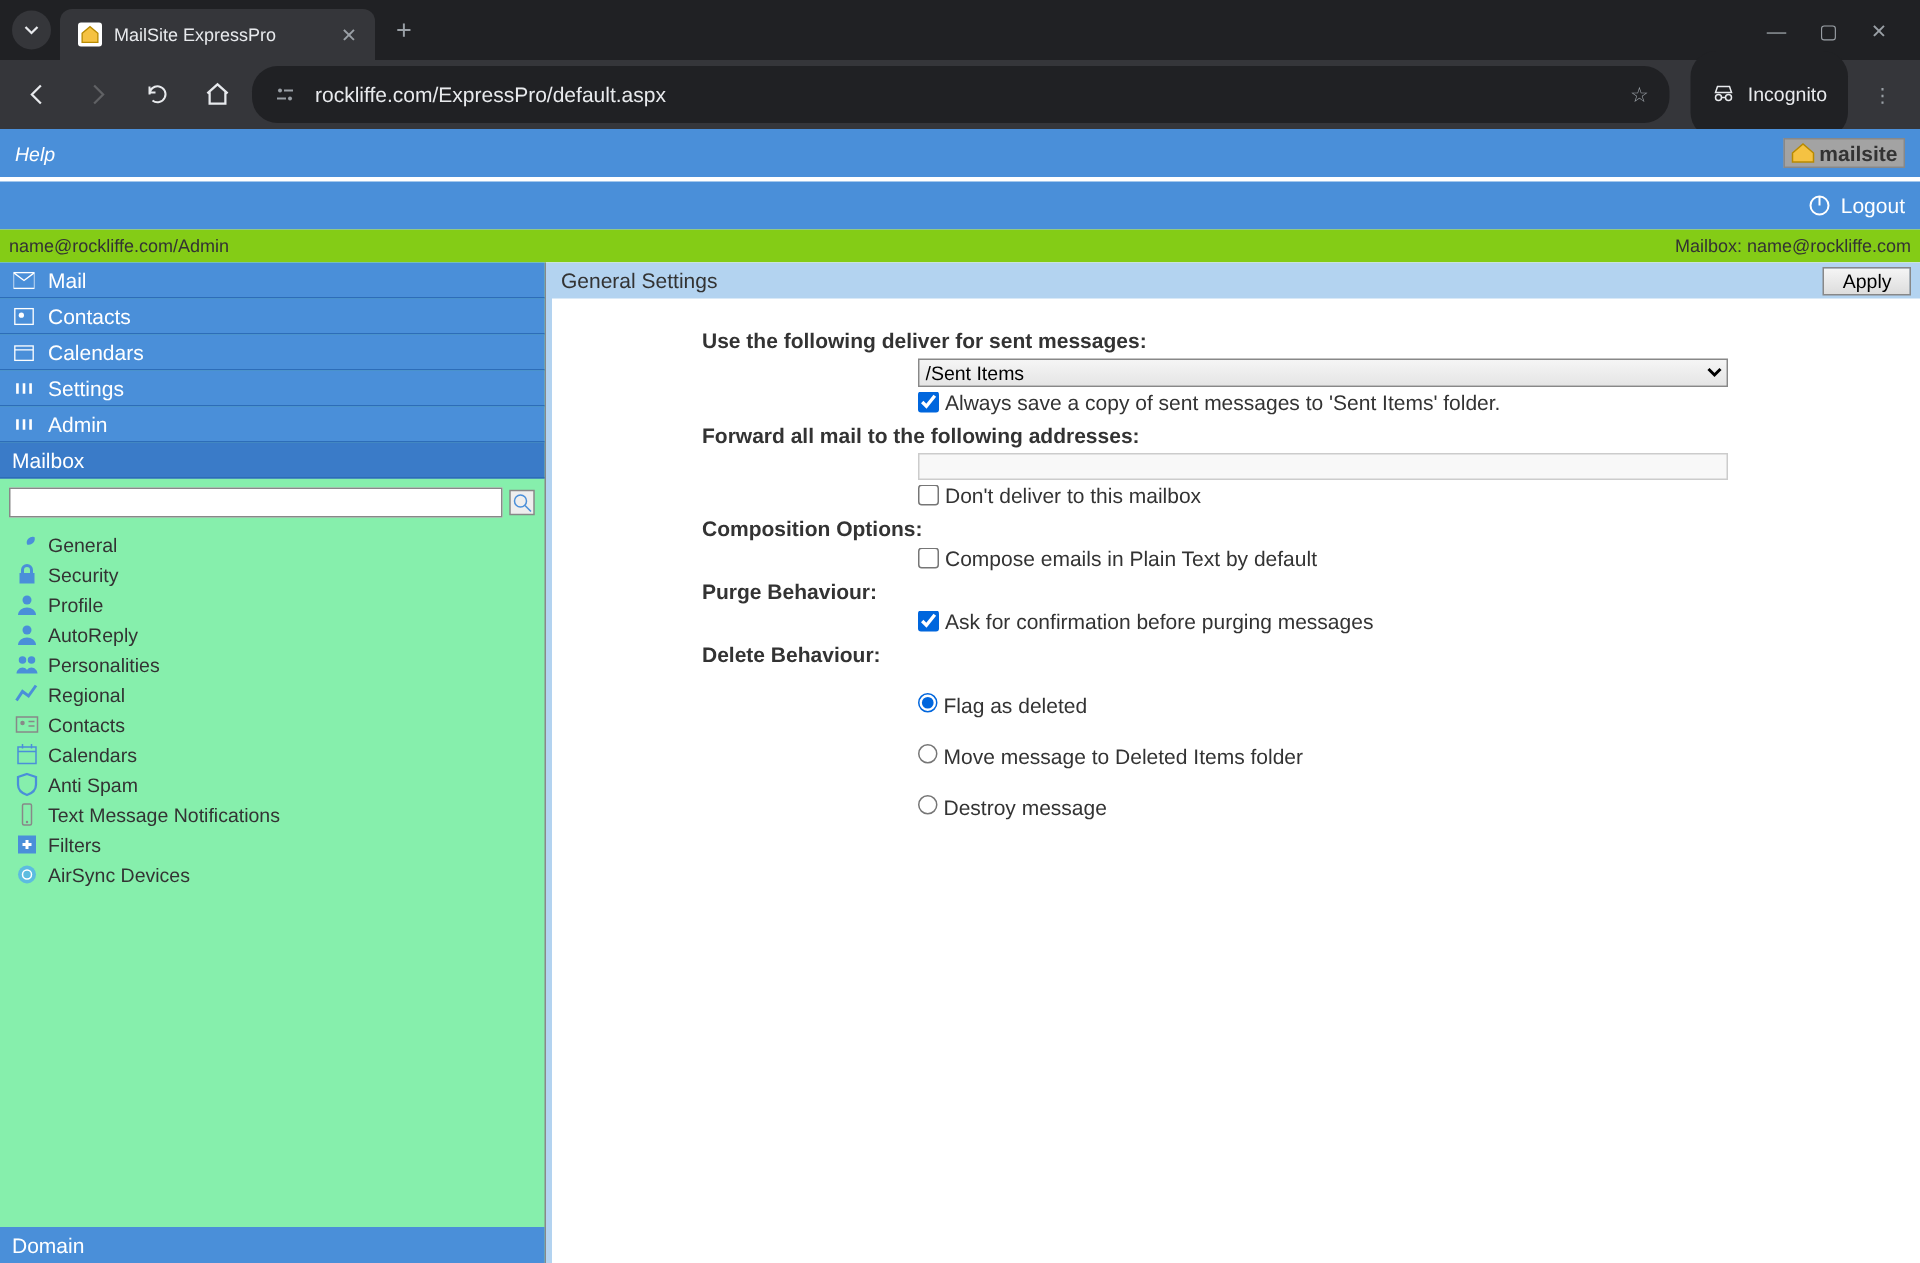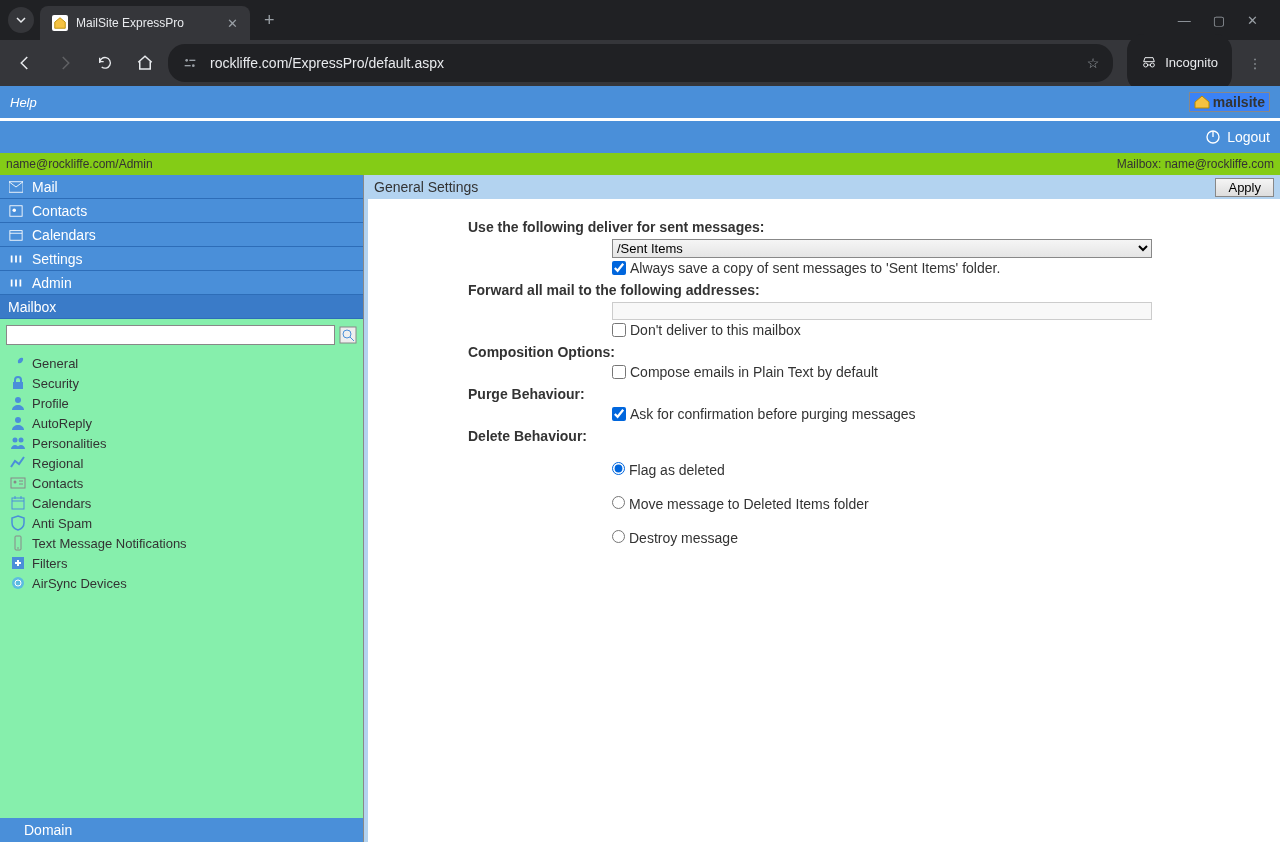--- a/index.html
+++ b/index.html
@@ -23,21 +23,21 @@
   .url-input { flex:1; height:38px; background:#202124; border-radius:17px; display:flex;align-items:center; padding:0 14px; color:#e8eaed; font-size:14px;}
   .url-input .site-icon{margin-right:12px;color:#9aa0a6;}
   .star-icon{margin-left:auto;color:#9aa0a6;}
   .incognito-chip{display:flex;align-items:flex-start;gap:8px;background:#202124;padding:21px 14px;border-radius:17px;color:#e8eaed;font-size:13px;margin-left:8px;}
   .menu-dots{width:34px;display:flex;align-items:center;justify-content:center;color:#9aa0a6;}
 
   
   .app { display:flex; flex-direction:column; height: calc(842px - 86px); }
   .top-bar { background:#4a8fd9; color:#fff; display:flex; align-items:center; height:32px; padding:0 10px;}
   .top-bar .help{cursor:pointer;font-style:italic;}
-  .logo-badge{margin-left:auto;background:#3b82f6;border:1px solid #888;padding:1px 4px;display:flex;align-items:center;gap:3px;}
+  .logo-badge{margin-left:auto;background:#a3a3a3;border:1px solid #888;padding:1px 4px;display:flex;align-items:center;gap:3px;}
   .logo-badge .house{width:16px;height:14px; position:relative;}
   .logo-text{color:#333;font-weight:bold;font-size:14px;}
   
   .thin-divider{height:3px;background:#fff;}
   
   .action-bar{background:#4a8fd9;height:32px;display:flex;align-items:center;justify-content:flex-end;padding:0 10px;color:#fff;}
   .logout{display:flex;align-items:center;gap:6px;cursor:pointer;font-size:14px;}
   
   .breadcrumb-bar{background:#84cc16;height:22px;display:flex;align-items:center;padding:0 6px;font-size:12px;color:#333;}
   .breadcrumb-bar .right{margin-left:auto;}
@@ -51,21 +51,21 @@
   .nav-icon{width:16px;display:flex;align-items:center;justify-content:center;}
   
   .search-row{padding:6px;display:flex;gap:4px;align-items:center;}
   .search-row input{flex:1;border:1px solid #888;height:20px;padding:0 4px;font-size:12px;}
   .search-btn{width:18px;height:18px;}
   
   .tree{flex:1;overflow:auto;padding:2px 0;}
   .tree-item{display:flex;align-items:center;gap:6px;padding:2px 10px;cursor:pointer;font-size:13px;color:#333;}
   .tree-item .ticon{width:16px;height:16px;display:flex;align-items:center;justify-content:center;}
   
-  .domain-bar{background:#4a8fd9;color:#fff;height:24px;display:flex;align-items:center;padding:0 24px;font-size:14px;}
+  .domain-bar{background:#4a8fd9;color:#fff;height:24px;display:flex;align-items:center;padding:0 8px;font-size:14px;}
   
   .content{flex:1;display:flex;flex-direction:column;background:#fff;border-left:4px solid #b3d3f0;}
   .content-header{background:#b3d3f0;display:flex;align-items:center;padding:2px 6px;height:24px;}
   .content-title{color:#333;font-size:14px;}
   .apply-btn{margin-left:auto;background:linear-gradient(#f5f5f5,#ddd);border:1px solid #888;padding:1px 12px;font-size:13px;cursor:pointer;}
   
   .form-area{padding:14px 20px 14px 100px;overflow:auto;flex:1;}
   .form-label{font-weight:bold;color:#333;margin-top:6px;margin-bottom:4px;font-size:14px;}
   .form-indent{margin-left:144px;}
   .form-area select{width:540px;font-size:13px;border:1px solid #888;background:linear-gradient(#f5f5f5,#e5e5e5);}

